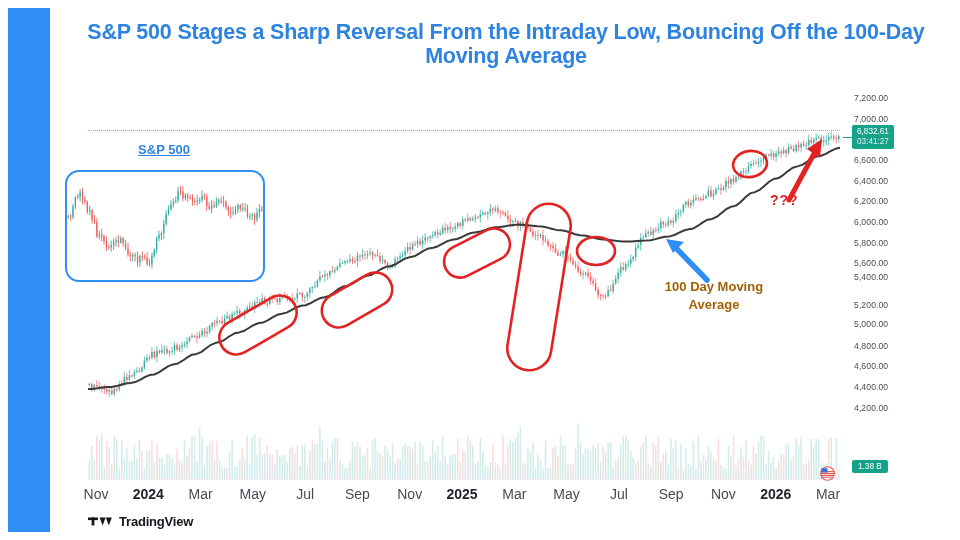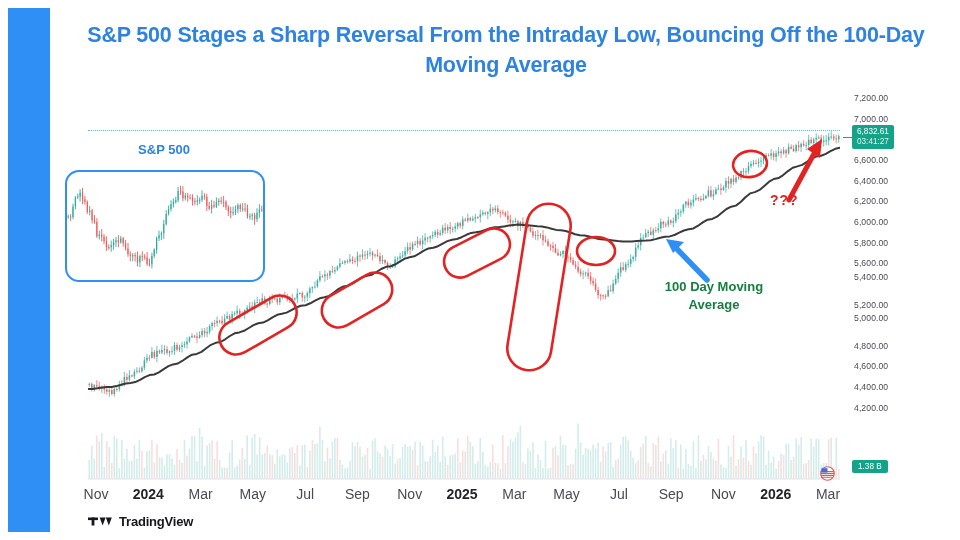--- a/index.html
+++ b/index.html
@@ -17,21 +17,21 @@
     width: 42px; height: 524px;
     background: #2f8ff5;
   }
 
   
   .title {
     position: absolute; left: 64px; top: 20px;
     width: 884px;
     text-align: center;
     font-size: 21.5px; font-weight: bold;
-    line-height: 30px;
+    line-height: 24px;
     color: #2f83e0;
     letter-spacing: -0.2px;
   }
 
   
   .chart-panel { position: absolute; left: 88px; top: 88px; width: 752px; height: 392px; }
   .price-area { position: absolute; left: 0; top: 0; width: 752px; height: 330px; }
   .vol-area   { position: absolute; left: 0; top: 330px; width: 752px; height: 62px; }
   .chart-panel svg, .price-area svg, .vol-area svg { display: block; }
 
@@ -72,33 +72,33 @@
   .x-tick {
     position: absolute; top: 0;
     font-size: 14px; color: #4a4a55;
     transform: translateX(-50%); white-space: nowrap;
   }
   .x-tick.major { font-weight: bold; color: #23232b; }
 
   
   .inset-label {
     position: absolute; left: 104px; top: 142px; width: 120px;
-    text-align: center; font-size: 13px; font-weight: bold; color: #2f83e0;
+    text-align: center; font-size: 13px; font-weight: bold; color: #2f83e0; text-decoration: underline;
   }
   .inset-box {
     position: absolute; left: 65px; top: 170px; width: 200px; height: 112px;
     border: 2px solid #2f8ff5; border-radius: 14px;
     background: #fff; overflow: hidden;
   }
 
   
   .anno-ma {
     position: absolute; left: 638px; top: 278px; width: 152px;
     text-align: center; font-size: 13px; font-weight: bold;
-    color: #15803d; line-height: 18px;
+    color: #a16207; line-height: 18px;
   }
   .anno-q {
     position: absolute; left: 770px; top: 192px;
     font-size: 14px; font-weight: bold; color: #e32222;
     letter-spacing: 1px;
   }
   .overlay { position: absolute; left: 0; top: 0; width: 960px; height: 540px; pointer-events: none; }
 
   
   .footer { position: absolute; left: 88px; top: 508px; height: 26px; display: flex; align-items: center; gap: 40px; }
@@ -1042,21 +1042,21 @@
         <div class="y-tick" style="top: 5.3125px;">7,200.00</div>
         <div class="y-tick" style="top: 25.9375px;">7,000.00</div>
         <div class="y-tick" style="top: 67.1875px;">6,600.00</div>
         <div class="y-tick" style="top: 87.8125px;">6,400.00</div>
         <div class="y-tick" style="top: 108.438px;">6,200.00</div>
         <div class="y-tick" style="top: 129.062px;">6,000.00</div>
         <div class="y-tick" style="top: 149.688px;">5,800.00</div>
         <div class="y-tick" style="top: 170.312px;">5,600.00</div>
         <div class="y-tick" style="top: 184px;">5,400.00</div>
         <div class="y-tick" style="top: 211.562px;">5,200.00</div>
-        <div class="y-tick" style="top: 225px;">5,000.00</div>
+        <div class="y-tick" style="top: 231px;">5,000.00</div>
         <div class="y-tick" style="top: 252.812px;">4,800.00</div>
         <div class="y-tick" style="top: 273.438px;">4,600.00</div>
         <div class="y-tick" style="top: 294.062px;">4,400.00</div>
         <div class="y-tick" style="top: 314.688px;">4,200.00</div>
       </div>
     <div class="price-badge" id="price-badge" style="top: 37.1996px;">
       <div class="t1">6,832.61</div>
       <div class="t2">03:41:27</div>
     </div>
     <div class="vol-badge">1.38 B</div>

